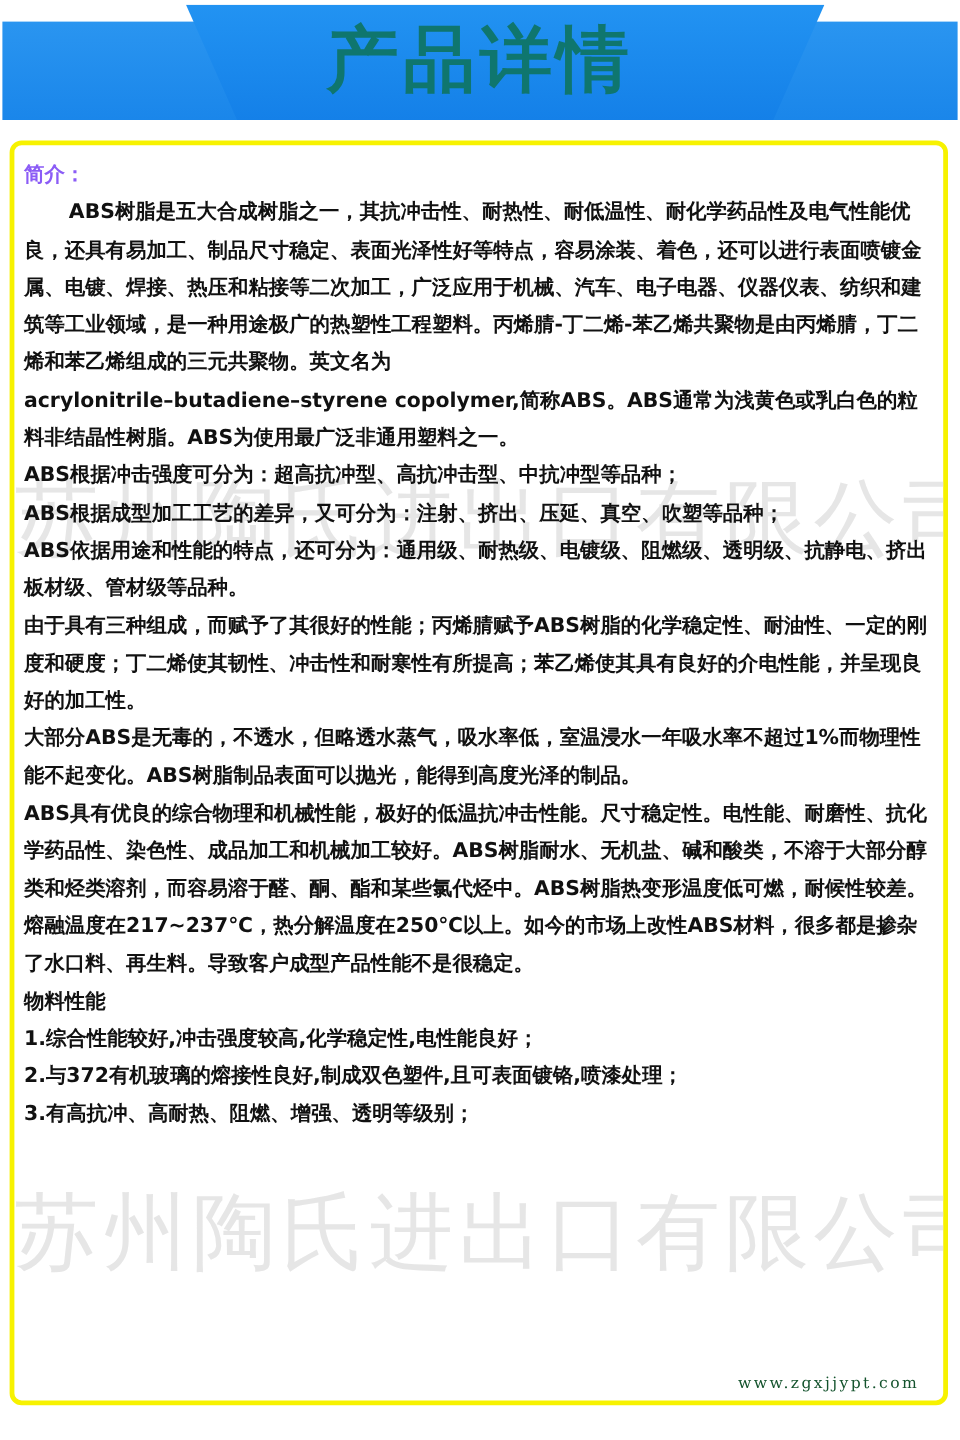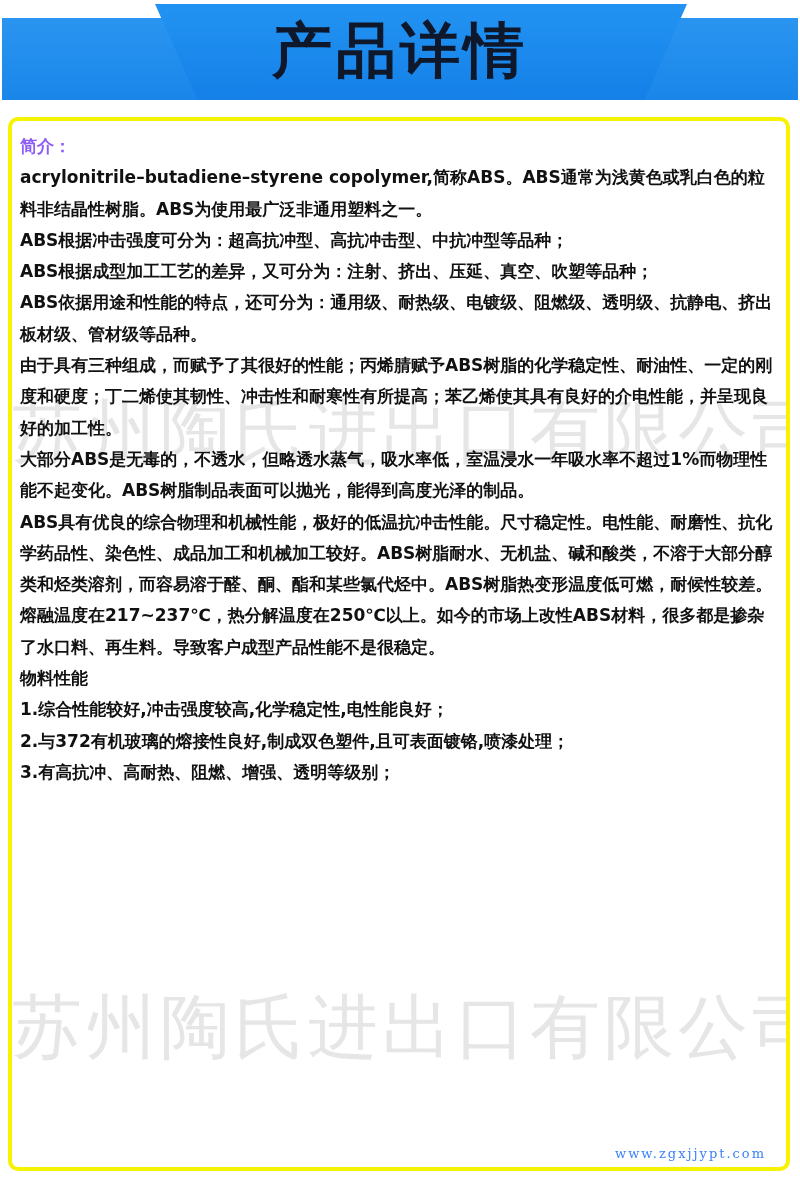--- a/index.html
+++ b/index.html
@@ -7,53 +7,54 @@
          font-family:"DejaVu Sans","Liberation Sans",sans-serif; }
   
   .banner { position:absolute; left:0; top:0; width:800px; height:105px; }
   .banner-bar { position:absolute; left:2px; top:18px; width:796px; height:82px;
                 background:linear-gradient(#2a95f0,#1a86ea); }
   .banner-tab2 { position:absolute; left:155px; top:4px; width:532px; height:96px;
                 background:linear-gradient(#2293f2,#1480e8);
                 clip-path:polygon(0 0,100% 0,92% 100%,8% 100%);
                 box-shadow:0 0 0 1px #0e6fcf; }
   .banner-title { position:absolute; left:0; top:10px; width:800px; text-align:center;
-                  color:#0f172a; font-size:60px; font-weight:bold; letter-spacing:4px;
+                  color:#0f766e; font-size:60px; font-weight:bold; letter-spacing:4px;
                   line-height:80px; }
   
   .content-box { position:absolute; left:8px; top:117px; width:774px; height:1046px;
                  border:4px solid #f7f200; border-radius:10px; background:#ffffff; overflow:hidden; }
   .watermark { position:absolute; left:0; width:780px; font-size:70px; color:#dcdcdc;
                letter-spacing:4px; white-space:nowrap; font-weight:normal; opacity:0.7;
                pointer-events:none; }
   .wm1 { top:265px; }
   .wm2 { top:860px; }
   .text { position:absolute; left:8px; top:10px; width:760px; font-size:17px; font-weight:bold;
           color:#111111; line-height:31.3px; }
   .heading { color:#8b5cf6; }
   .para { margin:0; }
   .indent { text-indent:2.2em; }
   .site { position:absolute; right:20px; bottom:6px; font-family:"DejaVu Serif","Liberation Serif",serif;
-          font-size:13px; color:#3b82f6; letter-spacing:2px; }
+          font-size:13px; color:#14532d; letter-spacing:2px; }
 </style>
 </head>
 <body>
 
 <div class="banner">
   <div class="banner-bar"></div>
   <div class="banner-tab2"></div>
   <div class="banner-title">产品详情</div>
 </div>
 
 <div class="content-box">
   <div class="watermark wm1">苏州陶氏进出口有限公司</div>
   <div class="watermark wm2">苏州陶氏进出口有限公司</div>
 
   <div class="text">
     <p class="para heading">简介：</p>
+    <p class="para indent">ABS树脂是五大合成树脂之一，其抗冲击性、耐热性、耐低温性、耐化学药品性及电气性能优良，还具有易加工、制品尺寸稳定、表面光泽性好等特点，容易涂装、着色，还可以进行表面喷镀金属、电镀、焊接、热压和粘接等二次加工，广泛应用于机械、汽车、电子电器、仪器仪表、纺织和建筑等工业领域，是一种用途极广的热塑性工程塑料。丙烯腈-丁二烯-苯乙烯共聚物是由丙烯腈，丁二烯和苯乙烯组成的三元共聚物。英文名为</p>
     <p class="para">acrylonitrile–butadiene–styrene copolymer,简称ABS。ABS通常为浅黄色或乳白色的粒料非结晶性树脂。ABS为使用最广泛非通用塑料之一。</p>
 
     <p class="para">ABS根据冲击强度可分为：超高抗冲型、高抗冲击型、中抗冲型等品种；</p>
     <p class="para">ABS根据成型加工工艺的差异，又可分为：注射、挤出、压延、真空、吹塑等品种；</p>
     <p class="para">ABS依据用途和性能的特点，还可分为：通用级、耐热级、电镀级、阻燃级、透明级、抗静电、挤出板材级、管材级等品种。</p>
 
     <p class="para">由于具有三种组成，而赋予了其很好的性能；丙烯腈赋予ABS树脂的化学稳定性、耐油性、一定的刚度和硬度；丁二烯使其韧性、冲击性和耐寒性有所提高；苯乙烯使其具有良好的介电性能，并呈现良好的加工性。</p>
     <p class="para">大部分ABS是无毒的，不透水，但略透水蒸气，吸水率低，室温浸水一年吸水率不超过1%而物理性能不起变化。ABS树脂制品表面可以抛光，能得到高度光泽的制品。</p>
     <p class="para">ABS具有优良的综合物理和机械性能，极好的低温抗冲击性能。尺寸稳定性。电性能、耐磨性、抗化学药品性、染色性、成品加工和机械加工较好。ABS树脂耐水、无机盐、碱和酸类，不溶于大部分醇类和烃类溶剂，而容易溶于醛、酮、酯和某些氯代烃中。ABS树脂热变形温度低可燃，耐候性较差。熔融温度在217~237℃，热分解温度在250℃以上。如今的市场上改性ABS材料，很多都是掺杂了水口料、再生料。导致客户成型产品性能不是很稳定。</p>
 

